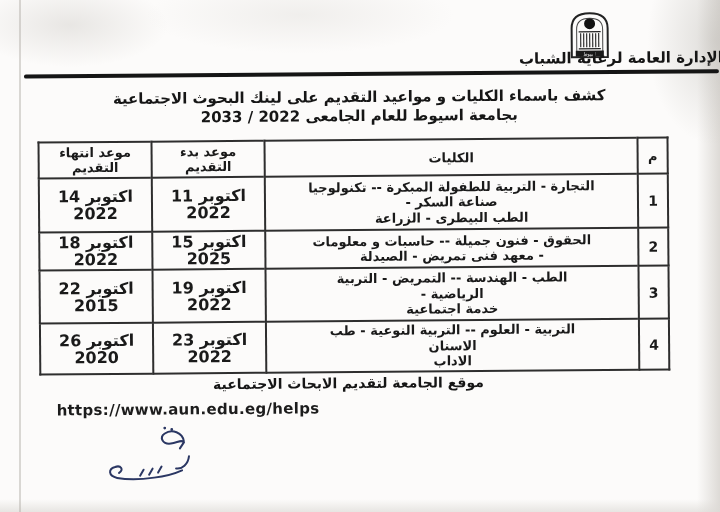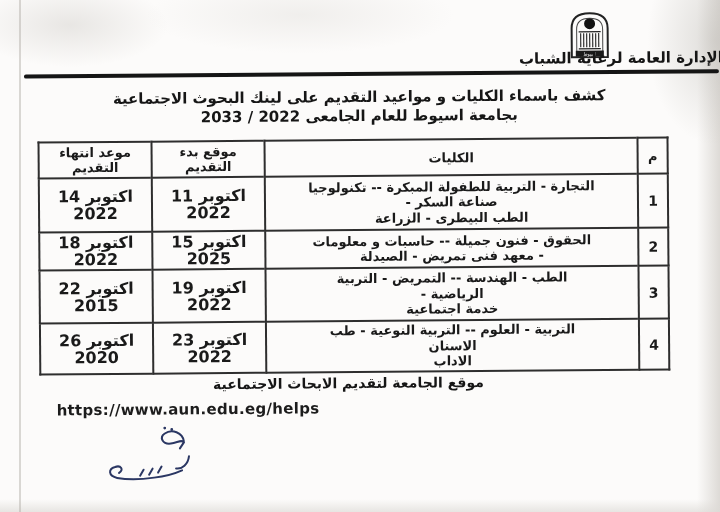--- a/index.html
+++ b/index.html
@@ -111,21 +111,21 @@
       <colgroup>
         <col class="c-num">
           <col class="c-col">
           <col class="c-date">
           <col class="c-date">
       </colgroup>
       <tbody>
           <tr>
         <th class="h">م</th>
         <th class="h">الكليات</th>
-        <th class="h">موقع بدء
+        <th class="h">موعد بدء
 التقديم</th>
         <th class="h">موعد انتهاء
 التقديم</th>
       </tr>
       <tr class="r1">
         <td class="num">1</td>
         <td class="colleges">التجارة - التربية للطفولة المبكرة -- تكنولوجيا
 صناعة السكر -
 الطب البيطرى - الزراعة</td>
         <td class="date">11 اكتوبر

